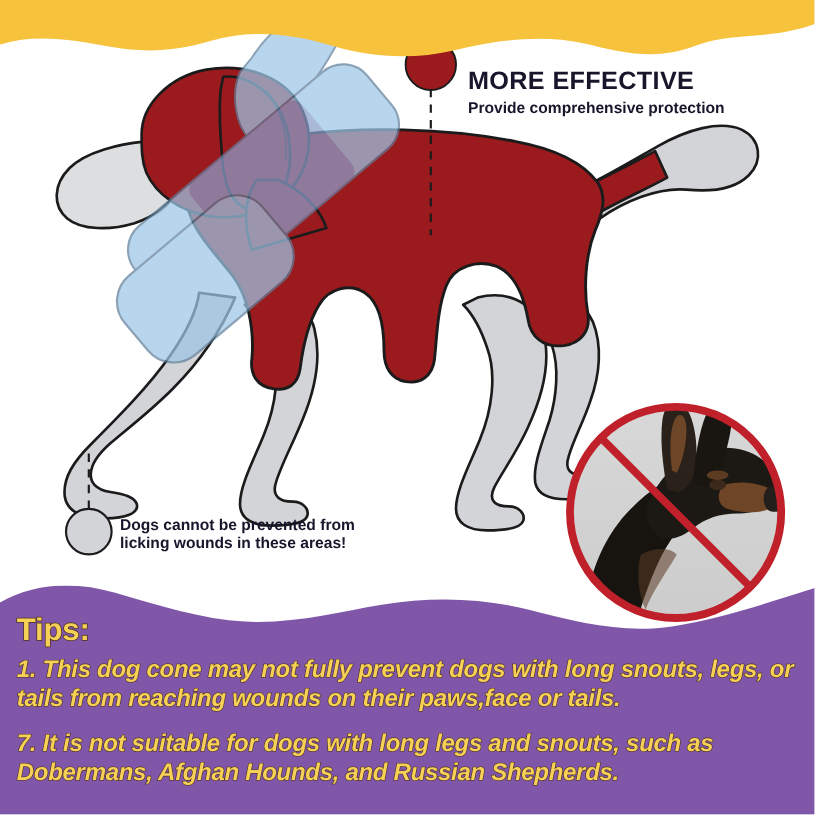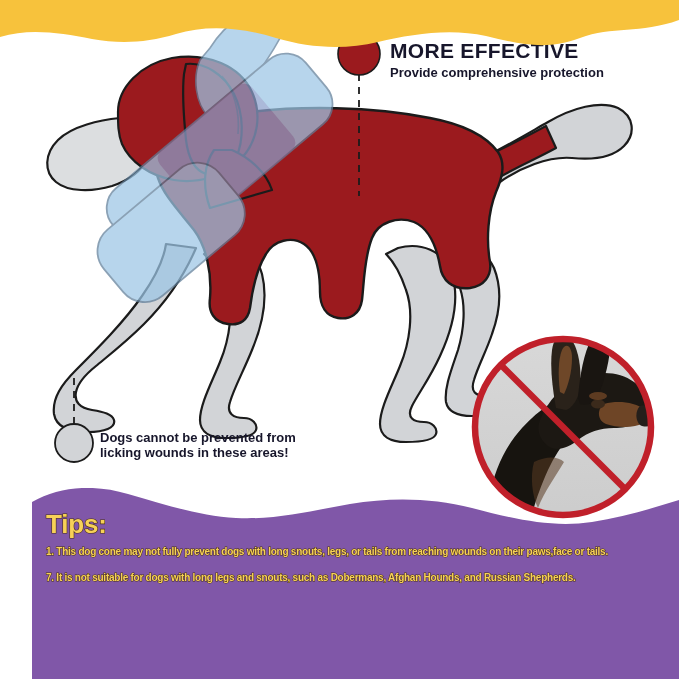--- a/index.html
+++ b/index.html
@@ -43,36 +43,35 @@
     font-family: "Liberation Sans", sans-serif;
     font-weight: bold;
     font-size: 13px;
     color: #17162b;
     line-height: 1.18;
     margin-top: 3px;
     white-space: pre-line;
   }
   #callout-more {
     left: 390px;
-    top: 40px;
+    top: 57px;
   }
   #callout-not {
     left: 100px;
     top: 427px;
   }
 
   
   #tips {
     position: absolute;
     left: 0;
     top: 488px;
     width: 593px;
     height: 191px;
     z-index: 60;
-    margin-left: 32px;
   }
   #tips-text {
     position: absolute;
     left: 14px;
     top: 22px;
     width: 655px;
     z-index: 61;
   }
   .tips-heading {
     font-family: "Liberation Sans", sans-serif;
@@ -81,27 +80,28 @@
     color: #F7D157;
     -webkit-text-stroke: 1.2px #4a3114;
     paint-order: stroke fill;
     line-height: 1.1;
     margin: 0 0 7px 0;
     letter-spacing: -0.2px;
   }
   .tips-para {
     font-family: "Liberation Sans", sans-serif;
     font-weight: bold;
-    font-size: 10px;
+    font-size: 20px;
     color: #F7D157;
     -webkit-text-stroke: 1px #4a3114;
     paint-order: stroke fill;
     line-height: 1.2;
     margin: 0 0 14px 0;
     letter-spacing: -0.25px;
+    font-style: italic;
   }
   .tips-para:last-child { margin-bottom: 0; }
 </style>
 </head>
 <body>
 
 <div id="poster">
 
   <svg class="layer" viewBox="0 0 679 679" style="z-index:10;">
     <defs>

